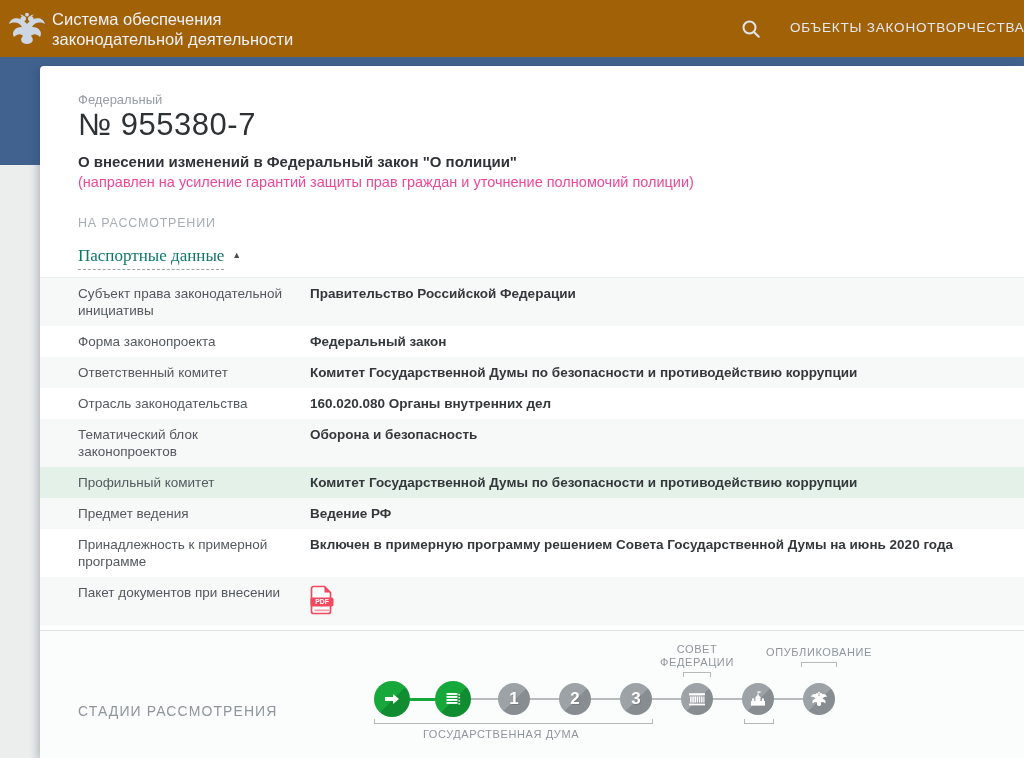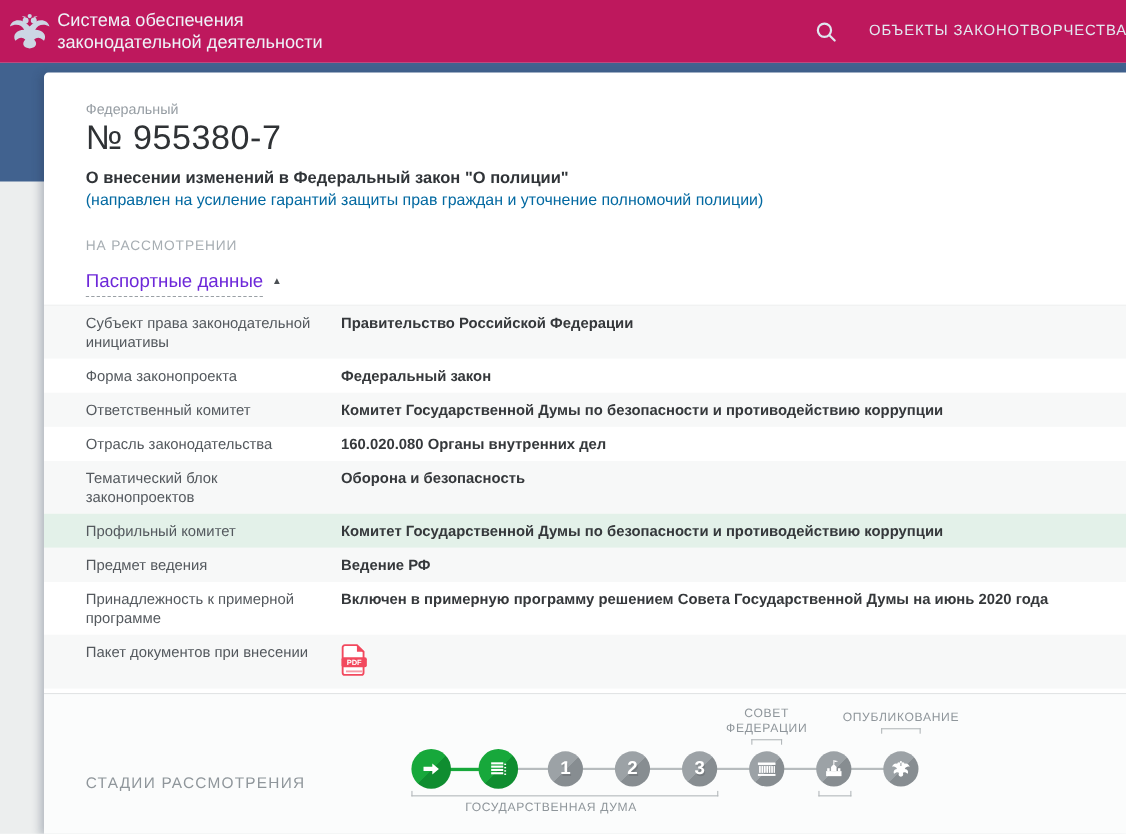--- a/index.html
+++ b/index.html
@@ -3,37 +3,37 @@
 <meta charset="utf-8">
 <style>
   html,body{margin:0;padding:0;}
   body{
     width:1024px;height:758px;position:relative;overflow:hidden;
     background:#eceeee;
     font-family:"Liberation Sans","DejaVu Sans",sans-serif;
     -webkit-font-smoothing:antialiased;
   }
   
-  .topbar{position:absolute;left:0;top:0;width:1024px;height:57px;background:#be185d;z-index:5;}
+  .topbar{position:absolute;left:0;top:0;width:1024px;height:57px;background:#a16207;z-index:5;}
   .logo{position:absolute;left:6px;top:7px;width:42px;height:44px;display:flex;align-items:center;justify-content:center;cursor:pointer;}
   .app-title{position:absolute;left:52px;top:9px;color:#eef2f8;font-size:16.5px;line-height:20px;font-weight:400;}
   .search-btn{position:absolute;left:738px;top:16px;width:26px;height:26px;cursor:pointer;display:flex;align-items:center;justify-content:center;}
   .top-nav{position:absolute;left:790px;top:20px;color:#e3e9f1;font-size:13.5px;letter-spacing:.8px;cursor:pointer;white-space:nowrap;}
   
   .band{position:absolute;left:0;top:57px;width:1024px;height:108px;background:#41628f;z-index:1;}
   
   .card{position:absolute;left:40px;top:66px;width:984px;height:692px;background:#ffffff;
         border-top-left-radius:4px;box-shadow:-3px 2px 8px rgba(40,55,80,.28);z-index:3;}
   .bill-label{position:absolute;left:38px;top:26px;font-size:13px;color:#969da3;}
   .bill-number{position:absolute;left:38px;top:41px;font-size:31px;color:#2f3235;letter-spacing:.5px;}
   .bill-title{position:absolute;left:38px;top:87px;font-size:15px;font-weight:700;color:#303438;}
-  .bill-subtitle{position:absolute;left:38px;top:108px;font-size:14.5px;color:#0369a1;}
+  .bill-subtitle{position:absolute;left:38px;top:108px;font-size:14.5px;color:#ec4899;}
   .bill-status{position:absolute;left:38px;top:150px;font-size:12.5px;letter-spacing:.8px;color:#a7aeb3;}
   .section-toggle{position:absolute;left:38px;top:180px;cursor:pointer;display:flex;align-items:center;gap:8px;}
-  .section-toggle .txt{font-size:17px;color:#6d28d9;border-bottom:1px dashed #9aa0a5;padding-bottom:3px;}
+  .section-toggle .txt{font-size:17px;color:#0f766e;border-bottom:1px dashed #9aa0a5;padding-bottom:3px;font-family:Liberation Serif, serif;}
   .section-toggle .tri{font-size:9px;color:#4b5054;transform:translateY(-3px);}
   
   .ptable{position:absolute;left:0;right:0;top:211px;border-top:1px solid #eceeee;}
   .prow{display:flex;font-size:13.5px;line-height:17px;}
   .prow.alt{background:#f7f8f8;}
   .prow.hl{background:#e3f1e9;}
   .prow .lbl{width:270px;flex:0 0 270px;box-sizing:border-box;padding:7px 28px 7px 38px;color:#54595e;}
   .prow .val{flex:1;padding:7px 20px 7px 0;color:#35383b;font-weight:700;}
   .pdf-link{display:inline-block;cursor:pointer;margin-top:1px;}
   

